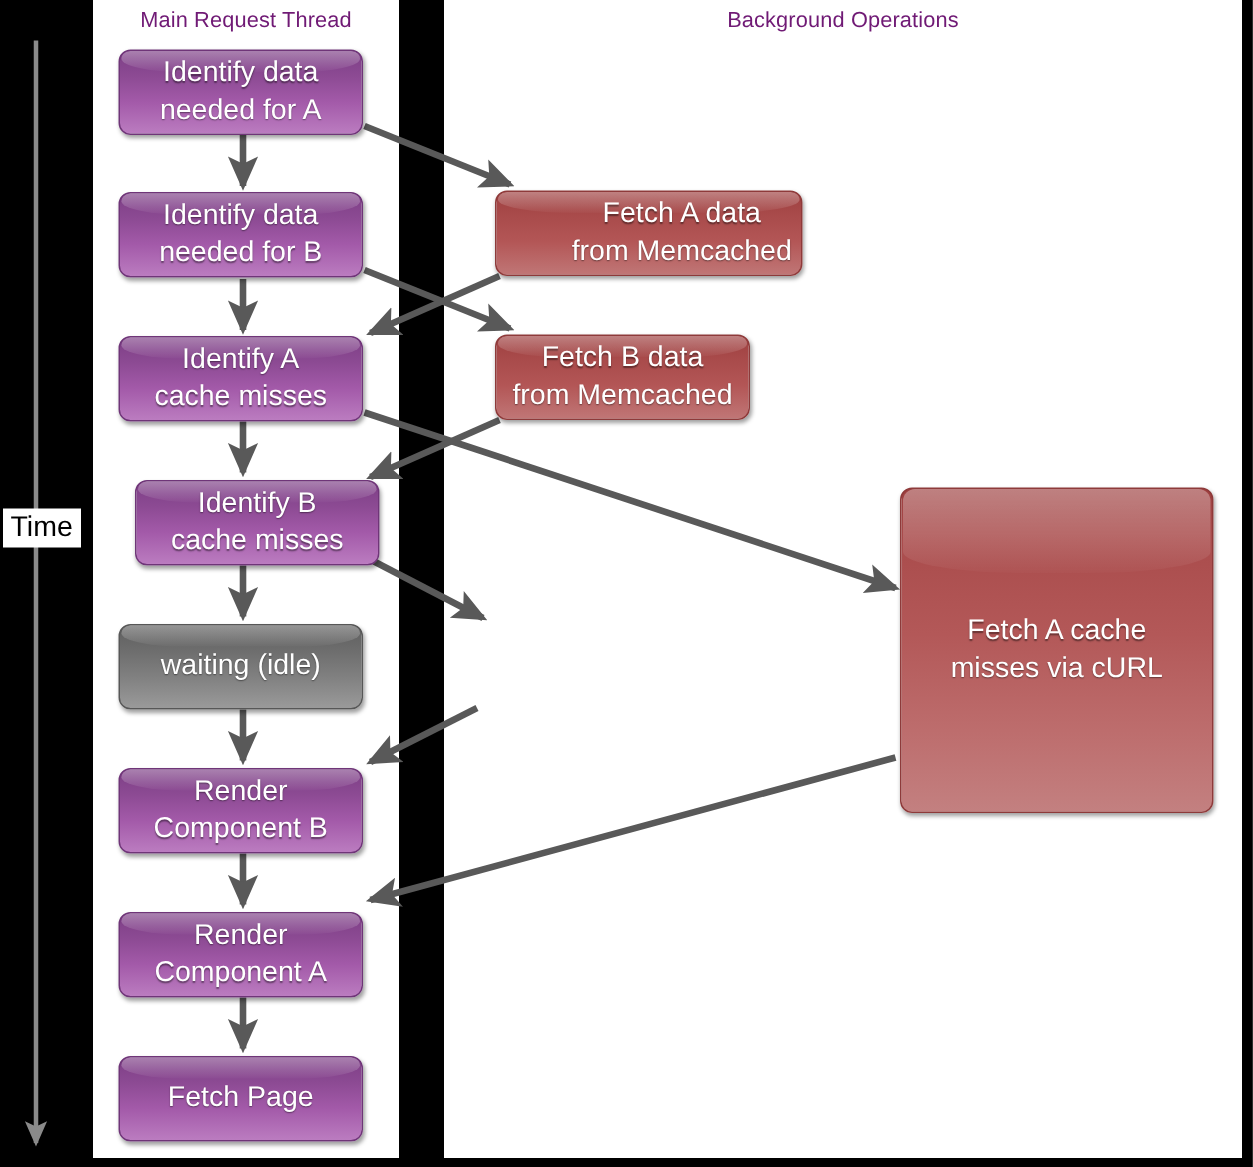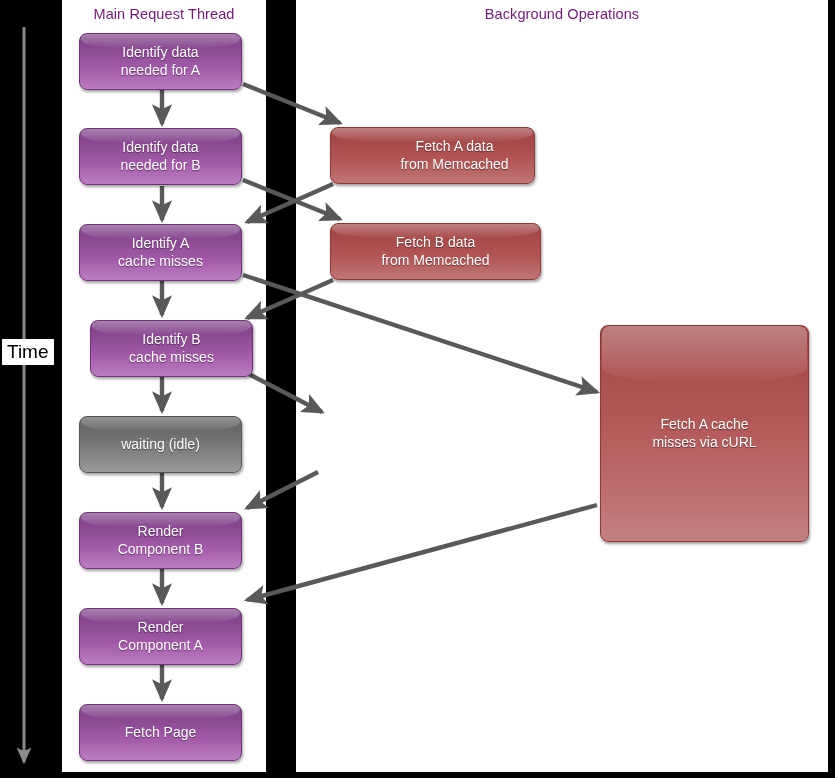--- a/index.html
+++ b/index.html
@@ -63,21 +63,21 @@
   
   .node {
     position: absolute;
     border-radius: 8px;
     box-sizing: border-box;
     display: flex;
     align-items: center;
     justify-content: center;
     text-align: center;
     color: #ffffff;
-    font-size: 14px;
+    font-size: 19px;
     line-height: 1.28;
     text-shadow: 0 1px 1px rgba(0,0,0,0.45);
     box-shadow: 1px 2px 3px rgba(0,0,0,0.38);
     overflow: hidden;
   }
   .node .label { position: relative; z-index: 2; padding: 0 6px; }
 
   
   .node::before {
     content: "";
@@ -211,21 +211,21 @@
     <span class="label">Fetch Page</span>
   </div>
 
   <div class="node red" style="left:330px; top:127px; width:205px; height:57px;padding-left:44px;">
     <span class="label">
       <span>Fetch A data</span><br>
       <span>from Memcached</span>
     </span>
   </div>
 
-  <div class="node red" style="left:330px; top:223px; width:211px; height:57px;">
+  <div class="node red" style="left:330px; top:223px; width:170px; height:57px;">
     <span class="label">
       <span>Fetch B data</span><br>
       <span>from Memcached</span>
     </span>
   </div>
 
 
   <div class="node red tall" style="left:600px; top:325px; width:209px; height:217px;">
     <span class="label">
       <span>Fetch A cache</span><br>

